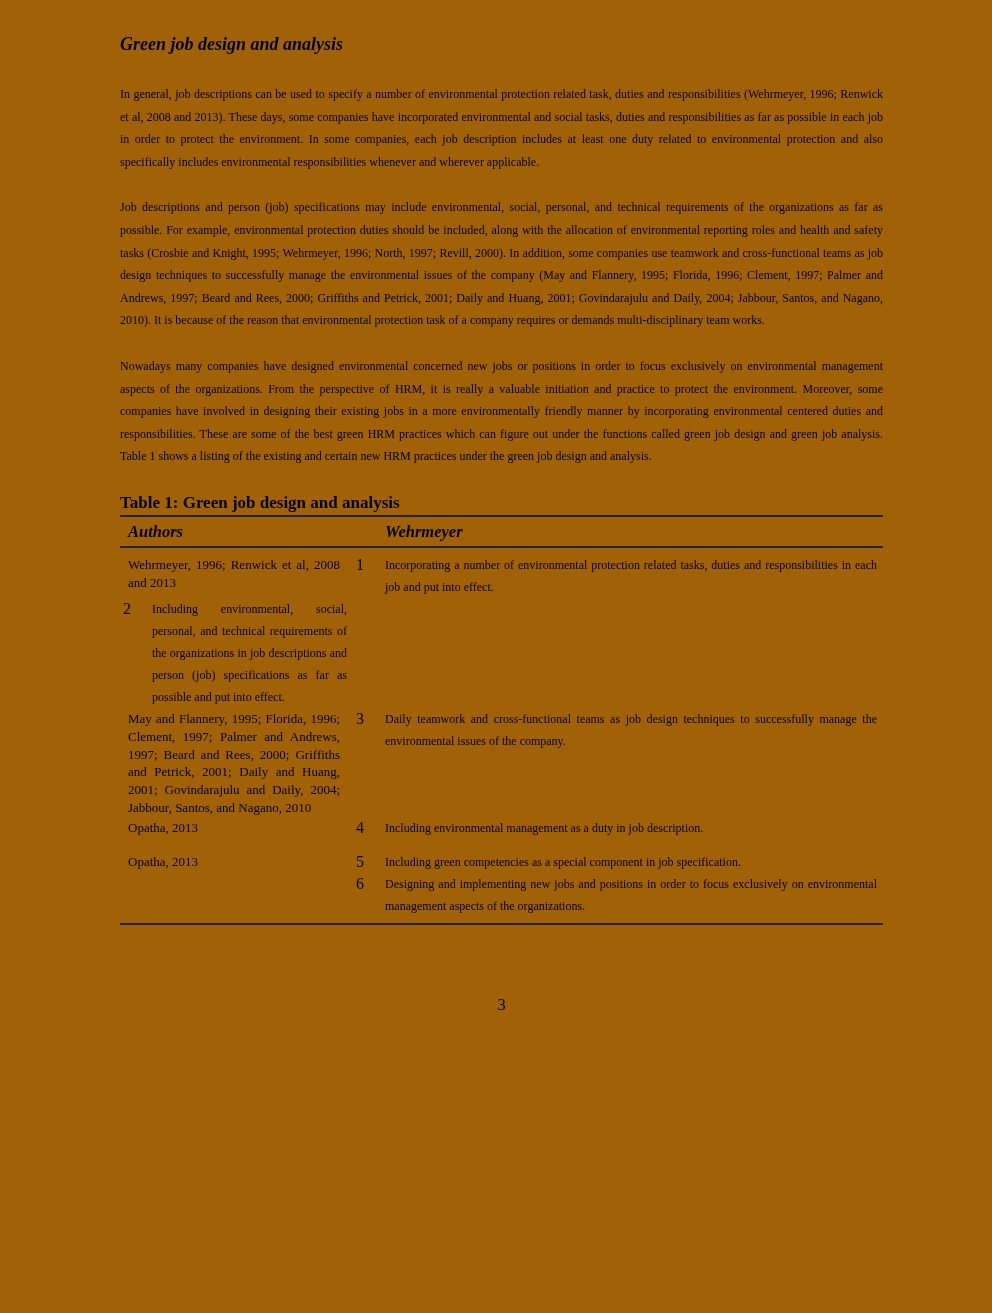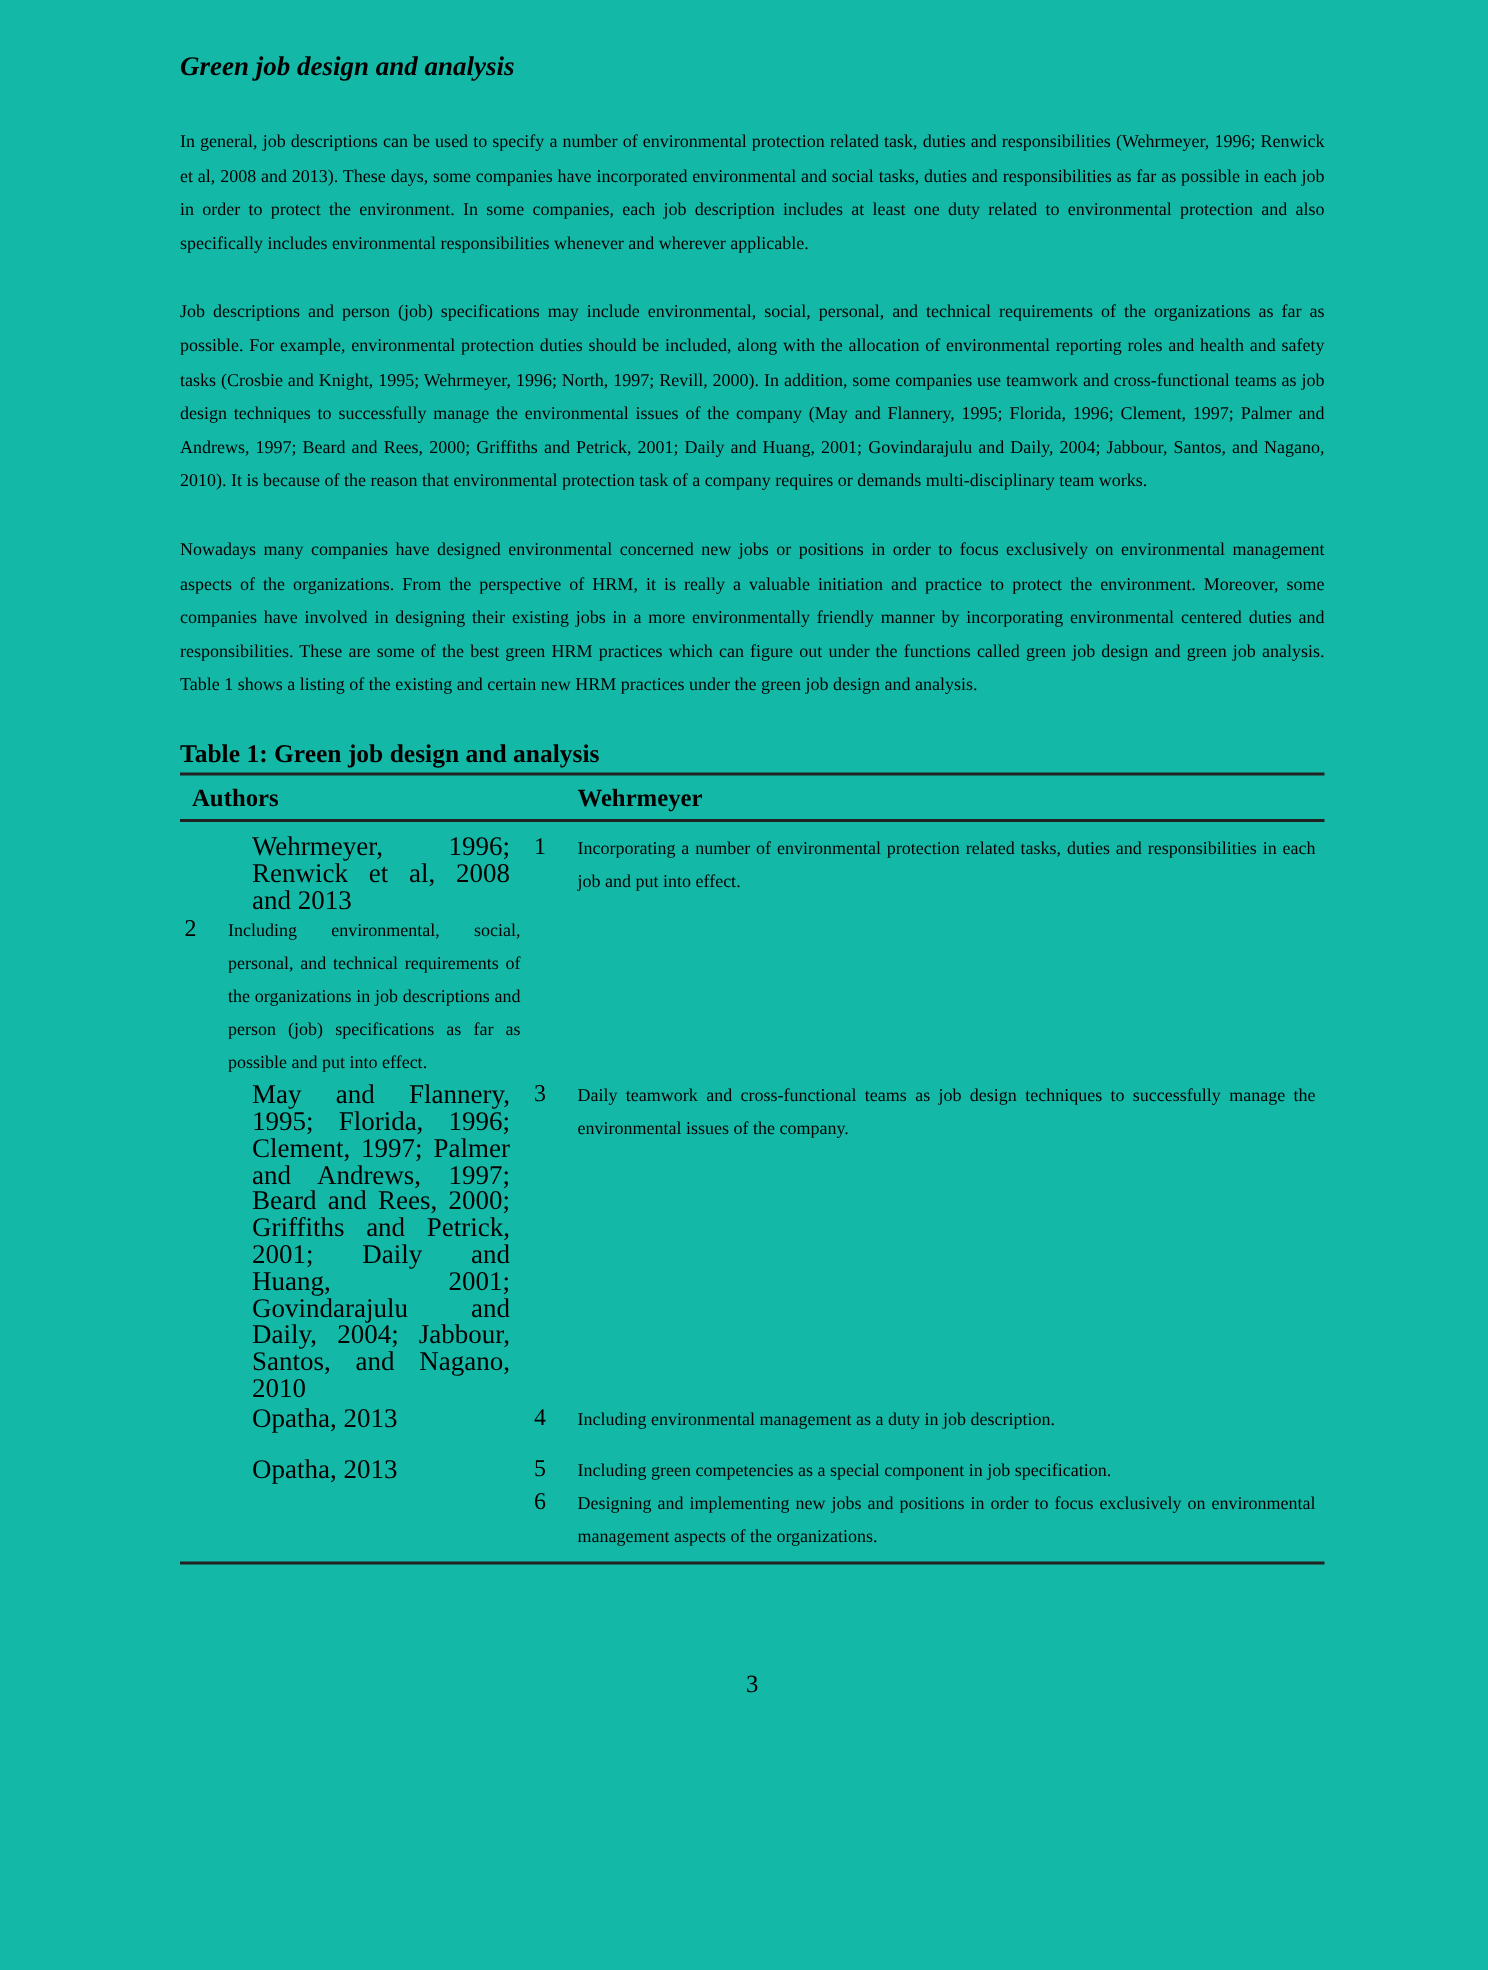--- a/index.html
+++ b/index.html
@@ -7,21 +7,21 @@
     width: 992px; height: 1313px;
     background: #ffffff;
     color: #000000;
     font-family: "Liberation Serif", "DejaVu Serif", serif;
   }
   .page {
     position: relative;
     width: 992px; height: 1313px;
     box-sizing: border-box;
     padding: 33px 109px 0 120px;
-    background: #14b8a6;
+    background: #a16207;
     overflow: hidden;
   }
   .heading {
     font-size: 18px;
     font-weight: bold;
     font-style: italic;
     line-height: 23px;
     margin: 0 0 27px 0;
   }
   .para {
@@ -42,37 +42,37 @@
     border-bottom: 2px solid #222222;
   }
   .tbl-head {
     display: grid;
     grid-template-columns: 233px 1fr;
     padding: 4px 0;
     border-bottom: 2px solid #222222;
   }
   .th {
     font-weight: bold;
+    font-style: italic;
     font-size: 16.5px;
     line-height: 21px;
   }
   .th-authors { padding-left: 8px; }
   .th-practices { padding-left: 32px; }
   .tbl-body { padding: 6px 0; }
   .tbl-row {
     display: grid;
     grid-template-columns: 233px 1fr;
   }
   .tbl-row.gap-after { margin-bottom: 12px; }
   .cell-authors {
-    font-size: 18px;
+    font-size: 13px;
     line-height: 17.8px;
     text-align: justify;
     padding: 2px 13px 0 8px;
-    margin-left: 40px;
   }
   .practice-item { display: flex; }
   .practice-num {
     flex: 0 0 32px;
     box-sizing: border-box;
     padding-left: 3px;
     font-size: 16px;
     line-height: 22px;
   }
   .practice-text {

